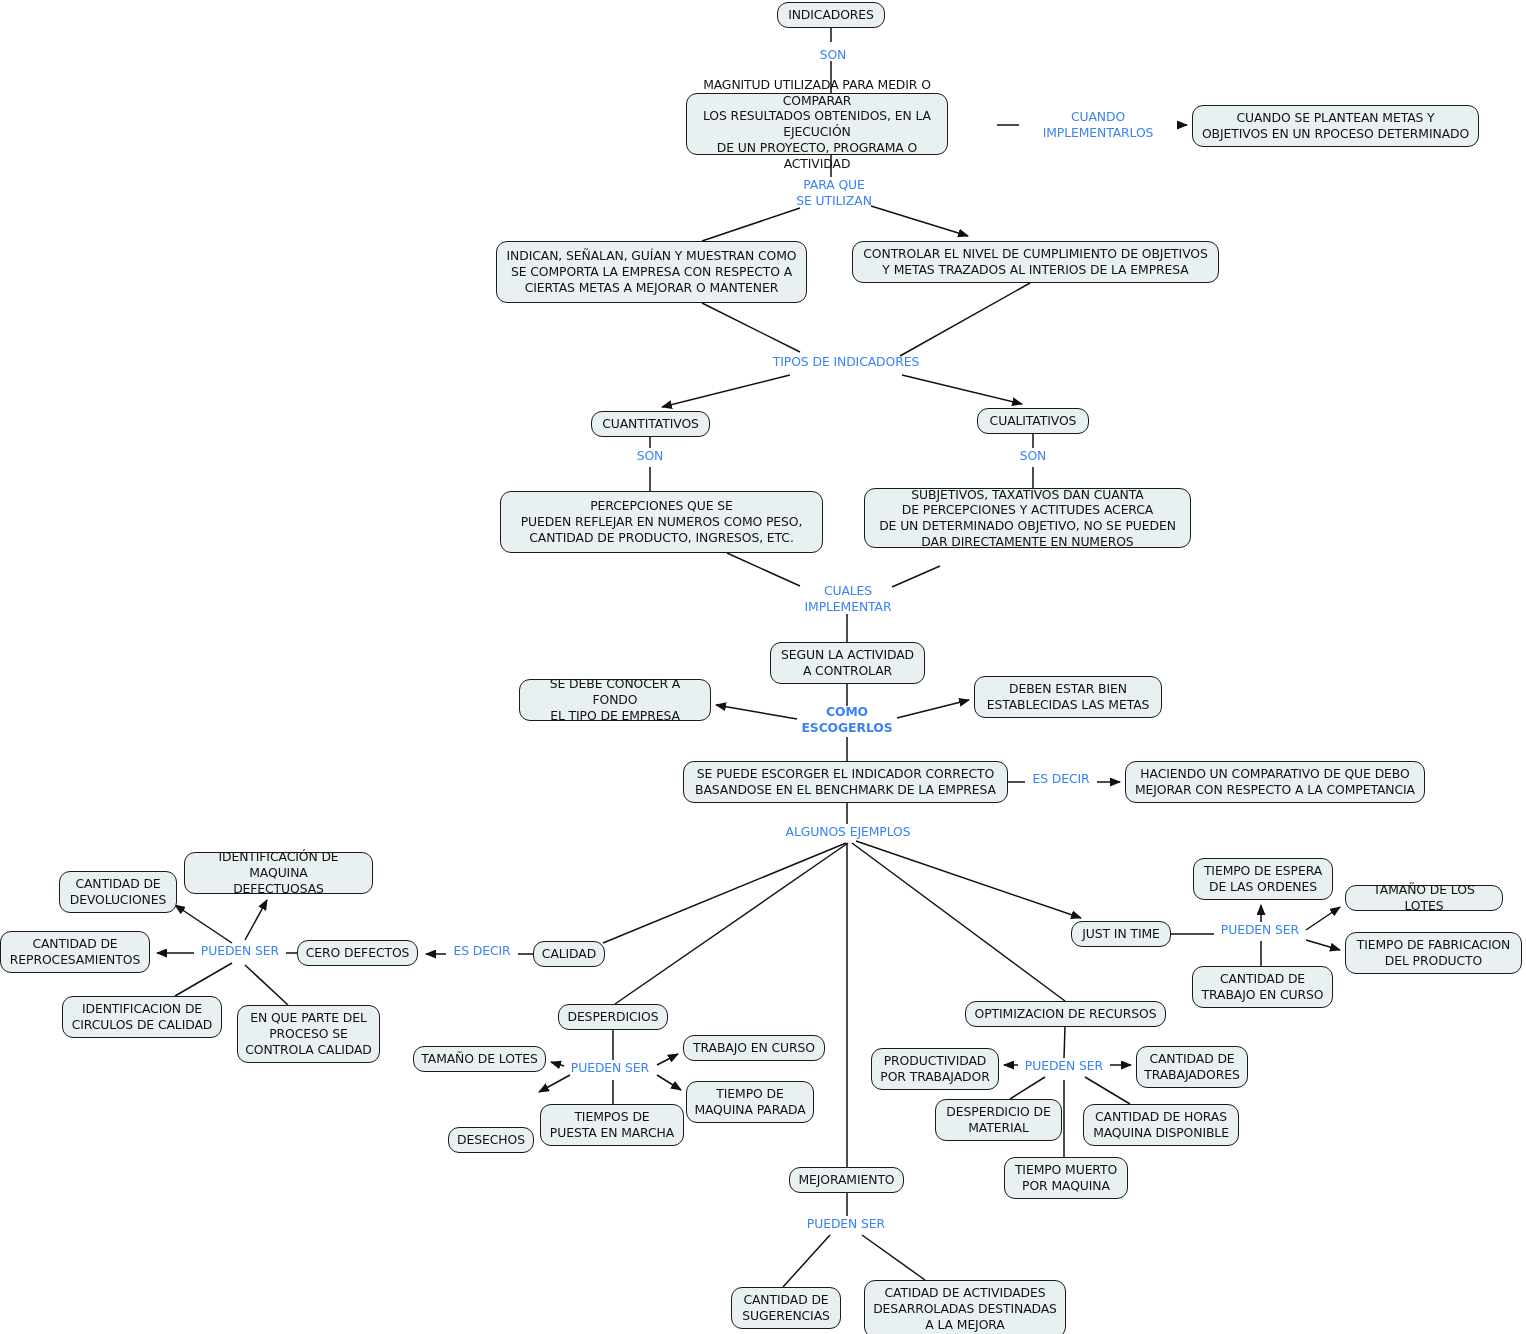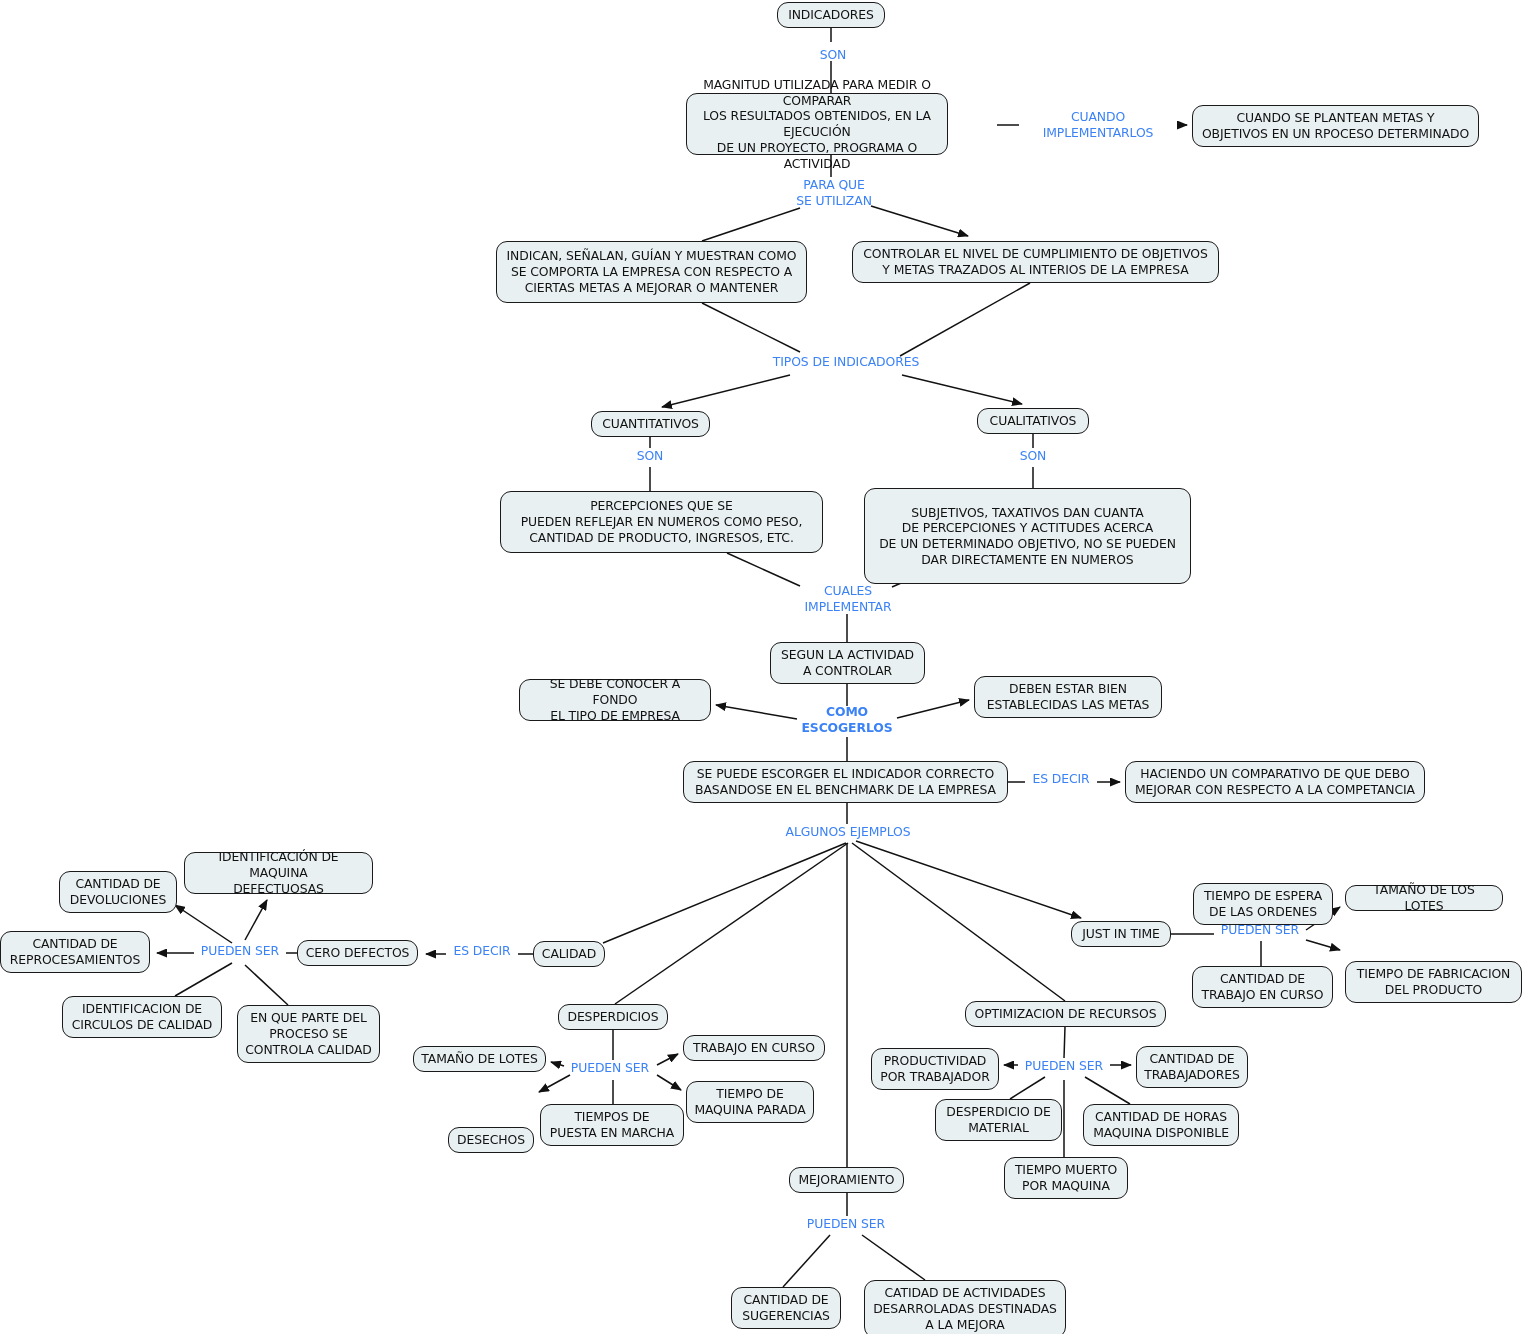--- a/index.html
+++ b/index.html
@@ -169,21 +169,21 @@
       <div class="node" style="left: 496px; top: 241px; width: 311px; height: 62px;">INDICAN, SEÑALAN, GUÍAN Y MUESTRAN COMO
 SE COMPORTA LA EMPRESA CON RESPECTO A
 CIERTAS METAS A MEJORAR O MANTENER</div>
       <div class="node" style="left: 852px; top: 241px; width: 367px; height: 42px;">CONTROLAR EL NIVEL DE CUMPLIMIENTO DE OBJETIVOS
 Y METAS TRAZADOS AL INTERIOS DE LA EMPRESA</div>
       <div class="node" style="left: 591px; top: 411px; width: 119px; height: 26px;">CUANTITATIVOS</div>
       <div class="node" style="left: 977px; top: 408px; width: 112px; height: 26px;">CUALITATIVOS</div>
       <div class="node" style="left: 500px; top: 491px; width: 323px; height: 62px;">PERCEPCIONES QUE SE
 PUEDEN REFLEJAR EN NUMEROS COMO PESO,
 CANTIDAD DE PRODUCTO, INGRESOS, ETC.</div>
-      <div class="node" style="left: 864px; top: 488px; width: 327px; height: 96px;">SUBJETIVOS, TAXATIVOS DAN CUANTA
+      <div class="node" style="left: 864px; top: 488px; width: 327px; height: 60px;">SUBJETIVOS, TAXATIVOS DAN CUANTA
 DE PERCEPCIONES Y ACTITUDES ACERCA
 DE UN DETERMINADO OBJETIVO, NO SE PUEDEN
 DAR DIRECTAMENTE EN NUMEROS</div>
       <div class="node" style="left: 770px; top: 642px; width: 155px; height: 42px;">SEGUN LA ACTIVIDAD
 A CONTROLAR</div>
       <div class="node" style="left: 519px; top: 679px; width: 192px; height: 42px;">SE DEBE CONOCER A FONDO
 EL TIPO DE EMPRESA</div>
       <div class="node" style="left: 974px; top: 676px; width: 188px; height: 42px;">DEBEN ESTAR BIEN
 ESTABLECIDAS LAS METAS</div>
       <div class="node" style="left: 683px; top: 761px; width: 325px; height: 42px;">SE PUEDE ESCORGER EL INDICADOR CORRECTO
@@ -216,24 +216,24 @@
 POR TRABAJADOR</div>
       <div class="node" style="left: 1136px; top: 1046px; width: 112px; height: 42px;">CANTIDAD DE
 TRABAJADORES</div>
       <div class="node" style="left: 935px; top: 1099px; width: 127px; height: 42px;">DESPERDICIO DE
 MATERIAL</div>
       <div class="node" style="left: 1083px; top: 1104px; width: 156px; height: 42px;">CANTIDAD DE HORAS
 MAQUINA DISPONIBLE</div>
       <div class="node" style="left: 1004px; top: 1157px; width: 124px; height: 42px;">TIEMPO MUERTO
 POR MAQUINA</div>
       <div class="node" style="left: 1071px; top: 921px; width: 100px; height: 26px;">JUST IN TIME</div>
-      <div class="node" style="left: 1193px; top: 858px; width: 140px; height: 42px; margin-top: 25px;">TIEMPO DE ESPERA
+      <div class="node" style="left: 1193px; top: 858px; width: 140px; height: 42px;">TIEMPO DE ESPERA
 DE LAS ORDENES</div>
       <div class="node" style="left: 1345px; top: 885px; width: 158px; height: 26px;">TAMAÑO DE LOS LOTES</div>
-      <div class="node" style="left: 1345px; top: 932px; width: 177px; height: 42px; margin-top: 29px;">TIEMPO DE FABRICACION
+      <div class="node" style="left: 1345px; top: 932px; width: 177px; height: 42px;">TIEMPO DE FABRICACION
 DEL PRODUCTO</div>
       <div class="node" style="left: 1192px; top: 966px; width: 141px; height: 42px;">CANTIDAD DE
 TRABAJO EN CURSO</div>
       <div class="node" style="left: 789px; top: 1167px; width: 115px; height: 26px;">MEJORAMIENTO</div>
       <div class="node" style="left: 731px; top: 1287px; width: 110px; height: 42px;">CANTIDAD DE
 SUGERENCIAS</div>
       <div class="node" style="left: 864px; top: 1280px; width: 202px; height: 58px;">CATIDAD DE ACTIVIDADES
 DESARROLADAS DESTINADAS
 A LA MEJORA</div>
     </div>

